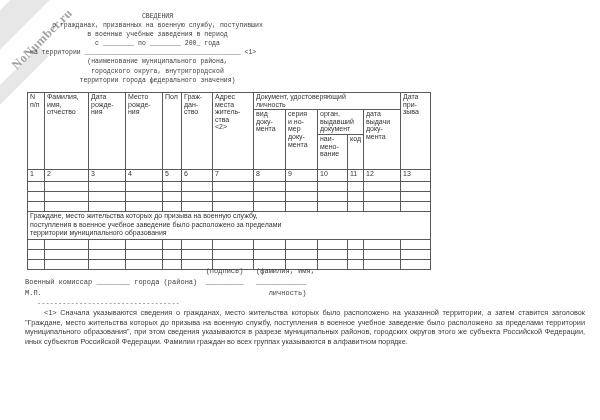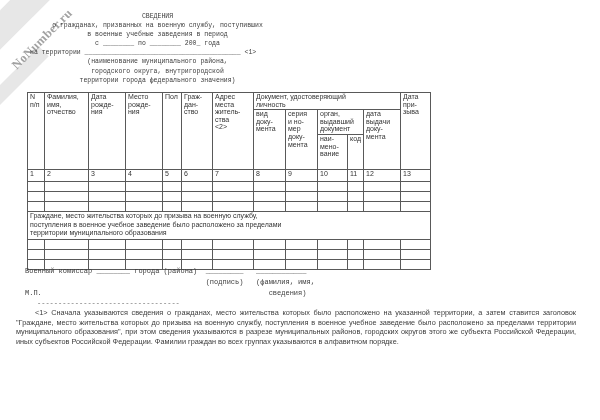--- a/index.html
+++ b/index.html
@@ -48,21 +48,21 @@
     font-size:7px; line-height:11px; color:#3d3d3d;
   }
   .sig div { white-space:pre; }
   
   .divider {
     position:absolute; left:37px; top:299px;
     font-family:"Liberation Mono","DejaVu Sans Mono",monospace;
     font-size:7px; color:#6a6a6a; white-space:pre;
   }
   .notes {
-    position:absolute; left:16px; top:308px; width:560px;
+    position:absolute; left:25px; top:308px; width:560px;
     font-size:7.3px; line-height:9.6px; text-align:justify; color:#3c3c3c;
   }
   .notes p { margin:0; text-indent:19px; }
 </style>
 </head>
 <body>
 
 <div class="page">
 
   <div class="wm-band wm-band1"></div>
@@ -254,23 +254,23 @@
           <td></td>
           <td></td>
           <td></td>
           <td></td>
           <td></td>
         </tr>
   </tbody>
     </table>
 
   <div class="sig">
+    <div>                                           (подпись)   (фамилия, имя,</div>
     <div>Военный комиссар ________ города (района)  _________   ____________</div>
-    <div>                                           (подпись)   (фамилия, имя,</div>
-    <div>М.П.                                                      сведения)</div>
+    <div>М.П.                                                      личность)</div>
   </div>
 
   <div class="divider">----------------------------------</div>
   <div class="notes">
     <p>&lt;1&gt; Сначала указываются сведения о гражданах, место жительства которых было расположено на указанной территории, а затем ставится заголовок "Граждане, место жительства которых до призыва на военную службу, поступления в военное учебное заведение было расположено за пределами территории муниципального образования", при этом сведения указываются в разрезе муниципальных районов, городских округов этого же субъекта Российской Федерации, иных субъектов Российской Федерации. Фамилии граждан во всех группах указываются в алфавитном порядке.</p>
   </div>
 
 </div>
 
 </body></html>

